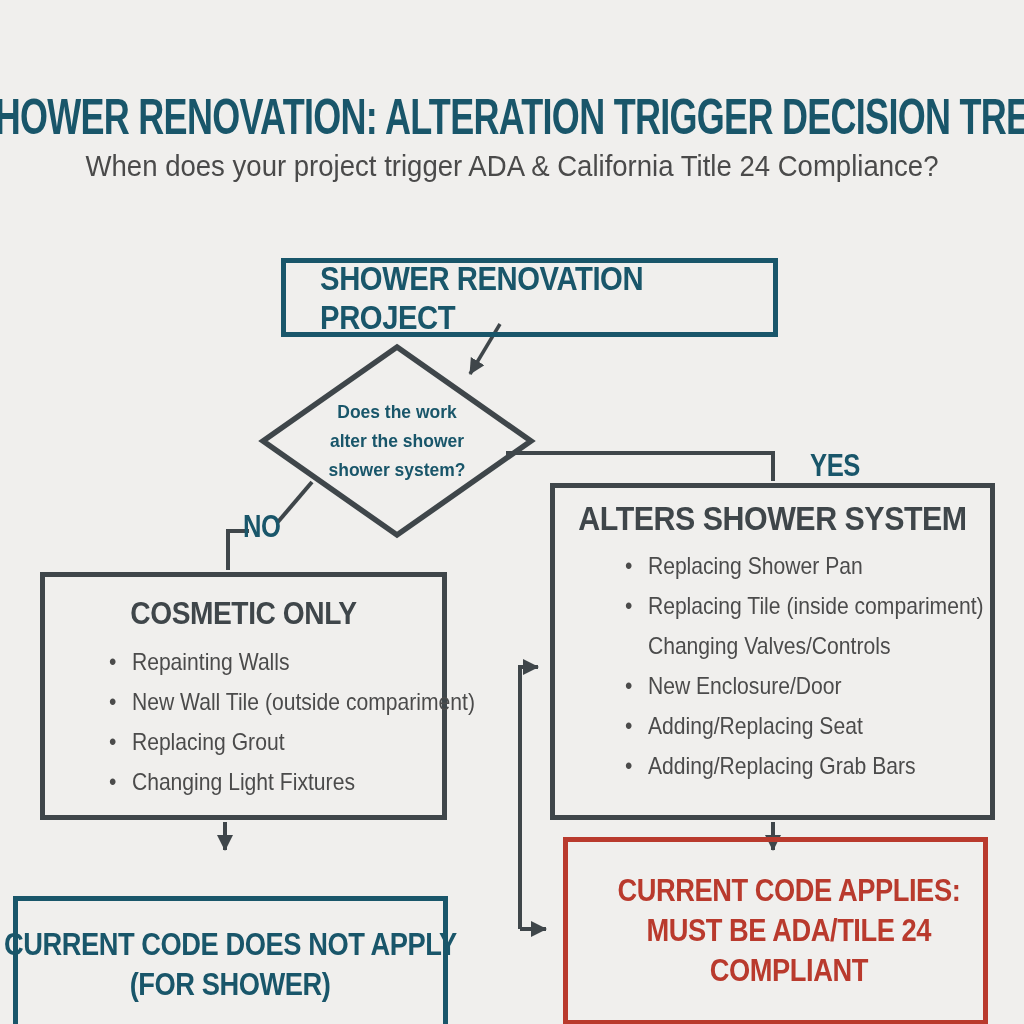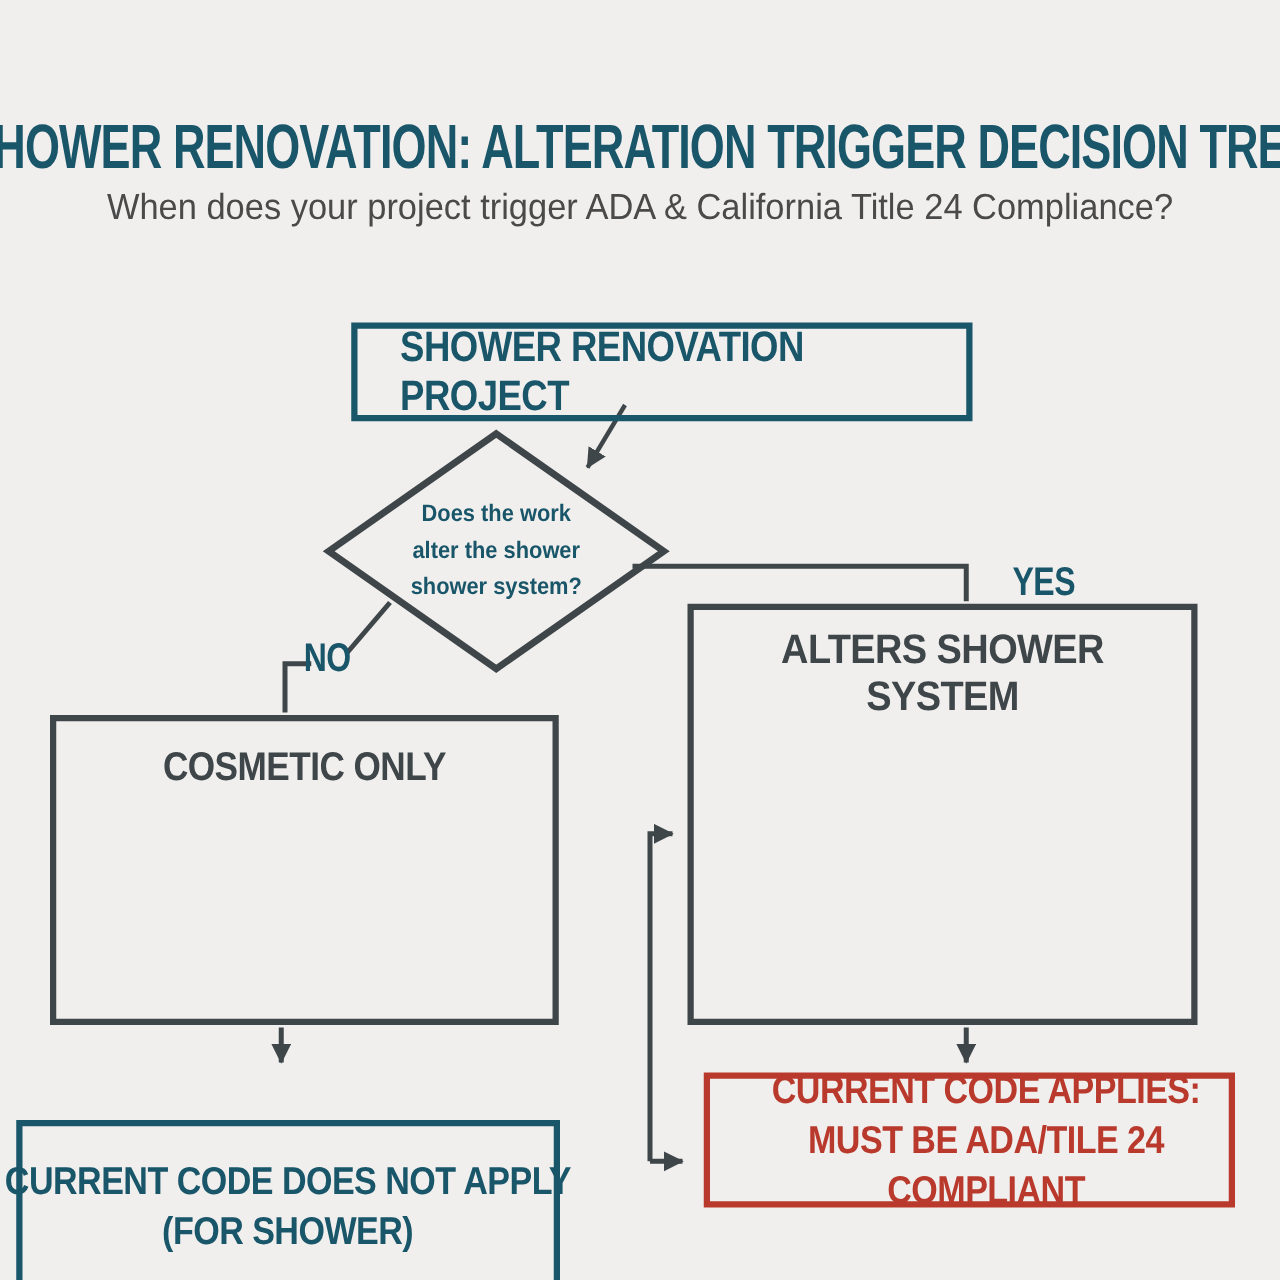--- a/index.html
+++ b/index.html
@@ -62,21 +62,21 @@
     transform:scaleX(0.8); transform-origin:left center;
     letter-spacing:-0.5px;
   }
   .no-label{left:243px; top:508px;}
   .yes-label{left:810px; top:447px;}
 
   .list-box{
     border:5px solid var(--dark);
   }
   .cosmetic-box{left:40px; top:572px; width:407px; height:248px;}
-  .alters-box{left:550px; top:483px; width:408px; height:337px;}
+  .alters-box{left:550px; top:483px; width:445px; height:337px;}
 
   .list-box h2{
     text-align:center; color:var(--dark);
     font-weight:bold; letter-spacing:-0.5px;
   }
   .cosmetic-box h2{margin-top:18px; font-size:32px; transform:scaleX(0.88);}
   .alters-box h2{margin-top:12px; font-size:33px; transform:scaleX(0.92);}
 
   .list-box ul{list-style:none;}
   .list-box li{
@@ -98,21 +98,21 @@
   .outcome-box{
     display:flex; flex-direction:column;
     align-items:center; justify-content:center;
     text-align:center;
   }
   .outcome-no{
     left:13px; top:864px; width:435px; height:138px;
     border:5px solid var(--teal); color:var(--teal);margin-top:32px;
   }
   .outcome-yes{
-    left:563px; top:858px; width:425px; height:108px;
+    left:563px; top:837px; width:425px; height:188px;
     border:5px solid var(--red); color:var(--red);padding-left:27px;
   }
   .outcome-box .line{
     font-size:31px; font-weight:bold; line-height:40px;
     transform:scaleX(0.88); white-space:nowrap;
     letter-spacing:-0.5px;
   }
 </style>
 </head>
 <body>
@@ -152,24 +152,38 @@
   <div>Does the work</div>
   <div>alter the shower</div>
   <div>shower system?</div>
 </div>
 
 <div class="node branch-label no-label">NO</div>
 <div class="node branch-label yes-label">YES</div>
 
 <div class="node list-box cosmetic-box">
   <h2>COSMETIC ONLY</h2>
+  <ul>
+    <li>Repainting Walls</li>
+    <li>New Wall Tile (outside compariment)</li>
+    <li>Replacing Grout</li>
+    <li>Changing Light Fixtures</li>
+  </ul>
 </div>
 
 <div class="node list-box alters-box">
   <h2>ALTERS SHOWER SYSTEM</h2>
+  <ul>
+    <li>Replacing Shower Pan</li>
+    <li>Replacing Tile (inside compariment)</li>
+    <li class="continuation">Changing Valves/Controls</li>
+    <li>New Enclosure/Door</li>
+    <li>Adding/Replacing Seat</li>
+    <li>Adding/Replacing Grab Bars</li>
+  </ul>
 </div>
 
 <div class="node outcome-box outcome-no">
   <div class="line">CURRENT CODE DOES NOT APPLY</div>
   <div class="line">(FOR SHOWER)</div>
 </div>
 
 <div class="node outcome-box outcome-yes">
   <div class="line">CURRENT CODE APPLIES:</div>
   <div class="line">MUST BE ADA/TILE 24</div>

